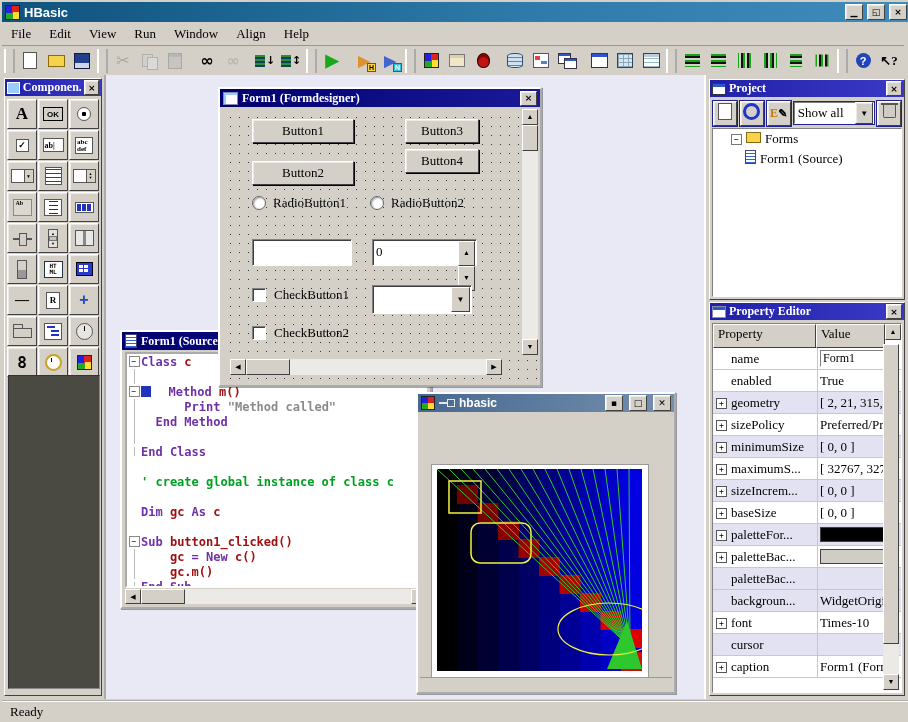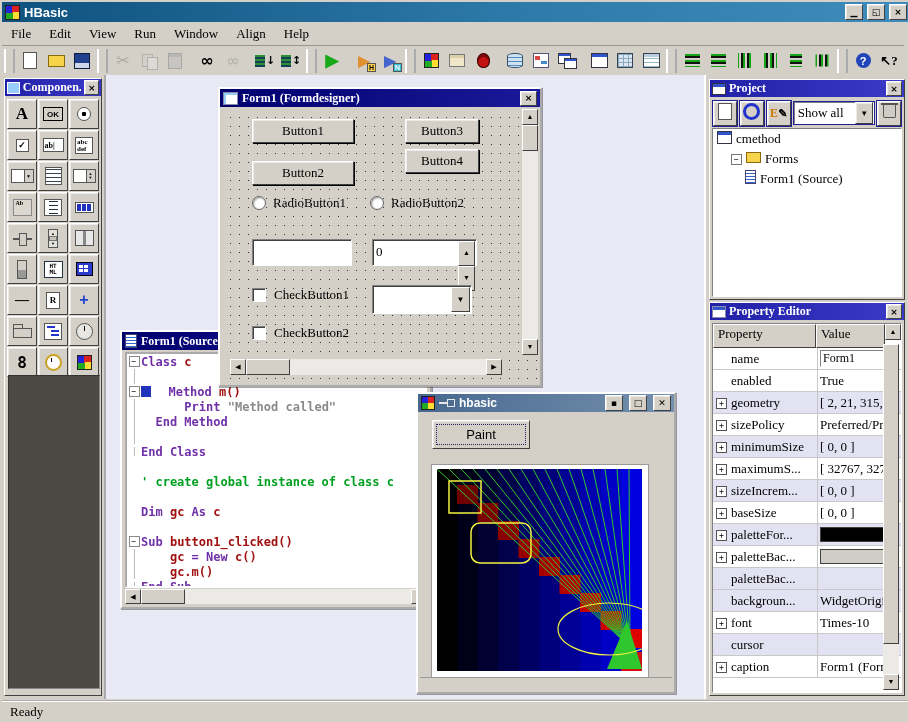--- a/index.html
+++ b/index.html
@@ -569,24 +569,20 @@
       <span class="quad" style="width:12px;height:12px"></span>
       <span style="display:inline-flex;align-items:center">
           <i style="width:8px;height:2px;background:#e8e8e8"></i>
           <i style="width:6px;height:6px;border:1px solid #e8e8e8"></i>
         </span>
       <span style="flex:1">hbasic</span>
       <span class="wbtn raised">▪</span>
       <span class="wbtn raised">□</span>
       <span class="wbtn raised">✕</span>
     </div>
-    <div id="paint-btn">
-        <u></u>
-        <span>Paint</span>
-      </div>
     <div id="hb-canvas-wrap">
       <div id="hb-canvas"><svg width="205" height="202" xmlns="http://www.w3.org/2000/svg">
             <rect x="0" y="0" width="21" height="202" fill="rgb(0,0,0)"></rect>
             <rect x="20.5" y="0" width="21" height="202" fill="rgb(0,0,25)"></rect>
             <rect x="41" y="0" width="21" height="202" fill="rgb(0,0,50)"></rect>
             <rect x="61.5" y="0" width="21" height="202" fill="rgb(0,0,75)"></rect>
             <rect x="82" y="0" width="21" height="202" fill="rgb(0,0,100)"></rect>
             <rect x="102.5" y="0" width="21" height="202" fill="rgb(0,0,124)"></rect>
             <rect x="123" y="0" width="21" height="202" fill="rgb(0,0,149)"></rect>
             <rect x="143.5" y="0" width="21" height="202" fill="rgb(0,0,174)"></rect>
@@ -648,24 +644,20 @@
           </span>
           <span class="combo">
             <span class="cv">Show all</span>
             <span class="cb raised">▼</span>
           </span>
           <span class="pbtn2 raised">
             <span><i style="width:11px;height:12px;border:1px solid #555;border-top:none;background:#cfccc4;display:inline-block;position:relative;border-radius:0 0 2px 2px"><u style="position:absolute;left:-3px;top:-2px;right:-3px;height:2px;background:#555"></u></i></span>
           </span>
         </div>
       <div id="proj-tree">
-          <div class="trow" style="padding-left: 4px;">
-            <span><i class="mw" style="width:13px;height:11px"></i></span>
-            <span>cmethod</span>
-          </div>
           <div class="trow" style="padding-left: 18px;">
             <span class="expander">−</span>
             <span><i class="fold" style="width:13px;height:9px"></i></span>
             <span>Forms</span>
           </div>
           <div class="trow" style="padding-left: 32px;">
             <span><i style="width:9px;height:12px;background:#fff;border:1px solid #447;display:inline-block;background-image:repeating-linear-gradient(180deg,#36c 2px 3px,transparent 3px 5px)"></i></span>
             <span>Form1 (Source)</span>
           </div>
         </div>

